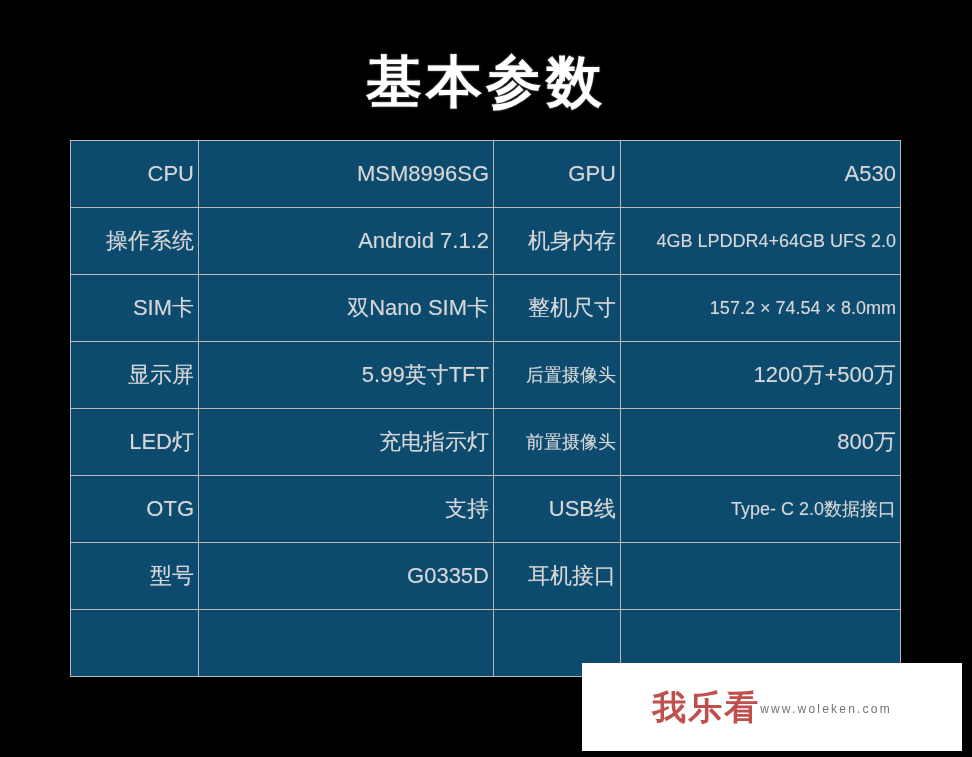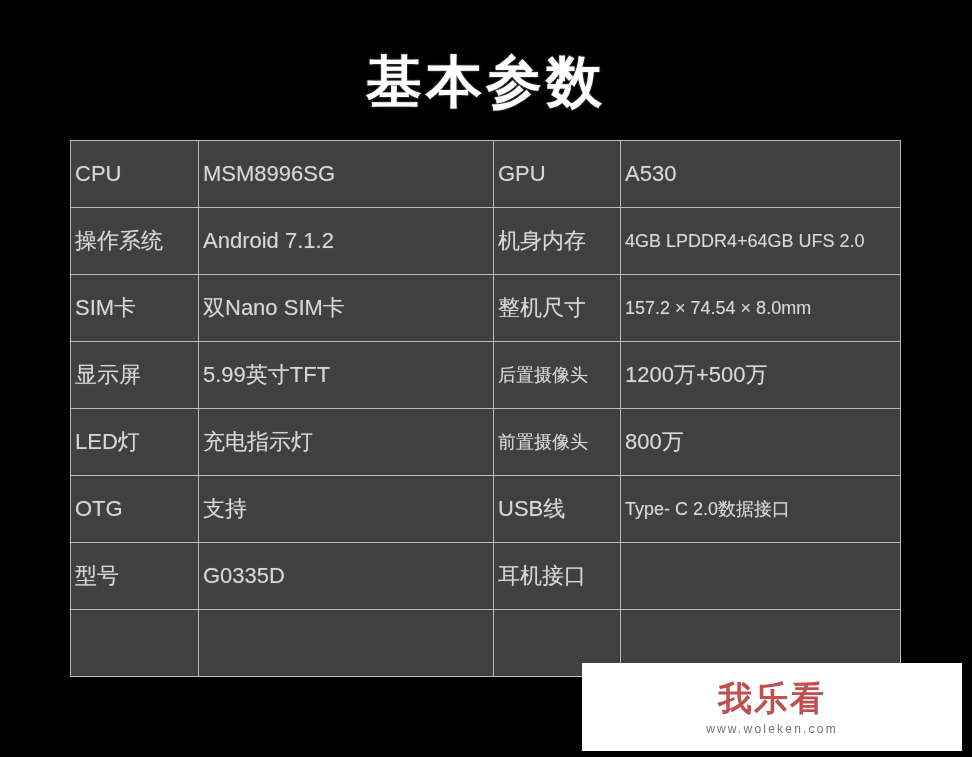--- a/index.html
+++ b/index.html
@@ -47,22 +47,22 @@
     top: 140px;
     width: 830px;
     border-collapse: collapse;
     table-layout: fixed;
   }
 
   #spec-table td {
     border: 1px solid #b9b9b9;
     height: 67px;
     color: #d6d6d6;
-    background: #404040;
-    text-align: left;
+    background: #0c4a6e;
+    text-align: right;
     vertical-align: middle;
     padding: 2px 4px;
     overflow: hidden;
     white-space: nowrap;
     text-shadow: 0 0 1px rgba(255,255,255,0.35);
   }
 
   
   .col-k1 { width: 128px; }
   .col-v1 { width: 295px; }
@@ -80,21 +80,21 @@
 
   
   #watermark {
     position: absolute;
     left: 582px;
     top: 663px;
     width: 380px;
     height: 88px;
     background: #ffffff;
     display: flex;
-    flex-direction: column;
+    flex-direction: row;
     align-items: center;
     justify-content: center;
     z-index: 10;
   }
 
   #watermark-logo {
     color: #c0504d;
     font-size: 34px;
     font-weight: bold;
     letter-spacing: 2px;

